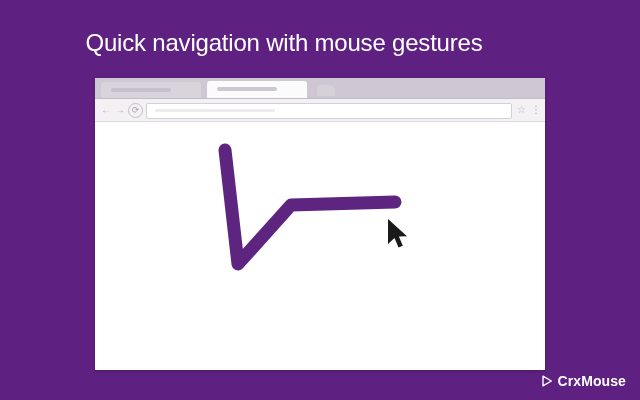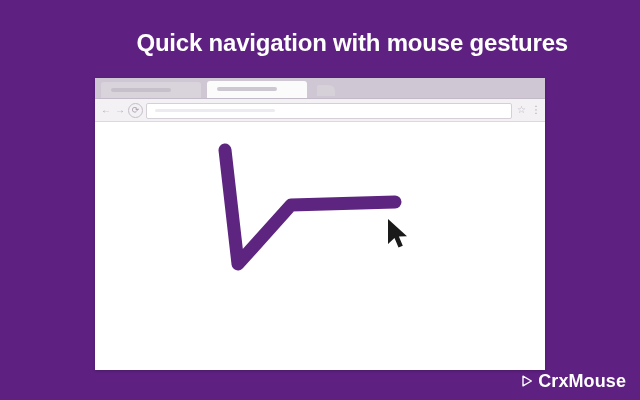--- a/index.html
+++ b/index.html
@@ -21,24 +21,24 @@
     background: #5e2181;
     overflow: hidden;
   }
 
   
   #headline {
     position: absolute;
     left: 0;
     top: 28px;
     width: 568px;
-    text-align: right;
+    text-align: center;
     color: #ffffff;
     font-size: 24px;
-    font-weight: bold;
+    font-weight: normal;
     letter-spacing: -0.2px;
     line-height: 30px;
     white-space: nowrap;
   }
 
   
   #browser-window {
     position: absolute;
     left: 95px;
     top: 78px;
@@ -214,21 +214,21 @@
   #brand-logo {
     position: absolute;
     right: 14px;
     bottom: 12px;
     display: flex;
     align-items: center;
     gap: 5px;
     color: #ffffff;
   }
   #brand-name {
-    font-size: 18px;
+    font-size: 14px;
     font-weight: bold;
     letter-spacing: 0.1px;
     line-height: 14px;
     white-space: nowrap;
   }
 </style>
 </head>
 <body>
 
 <div id="promo-tile">

